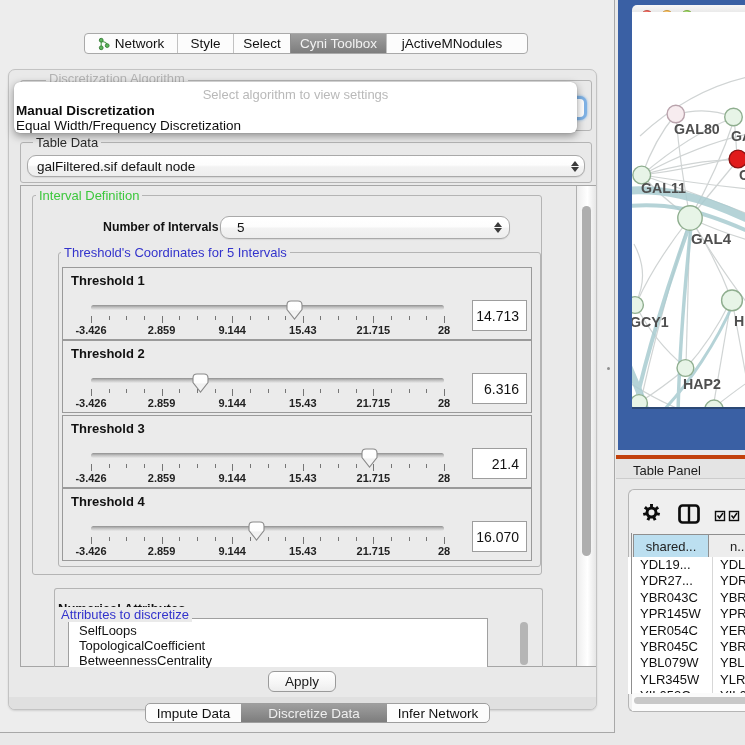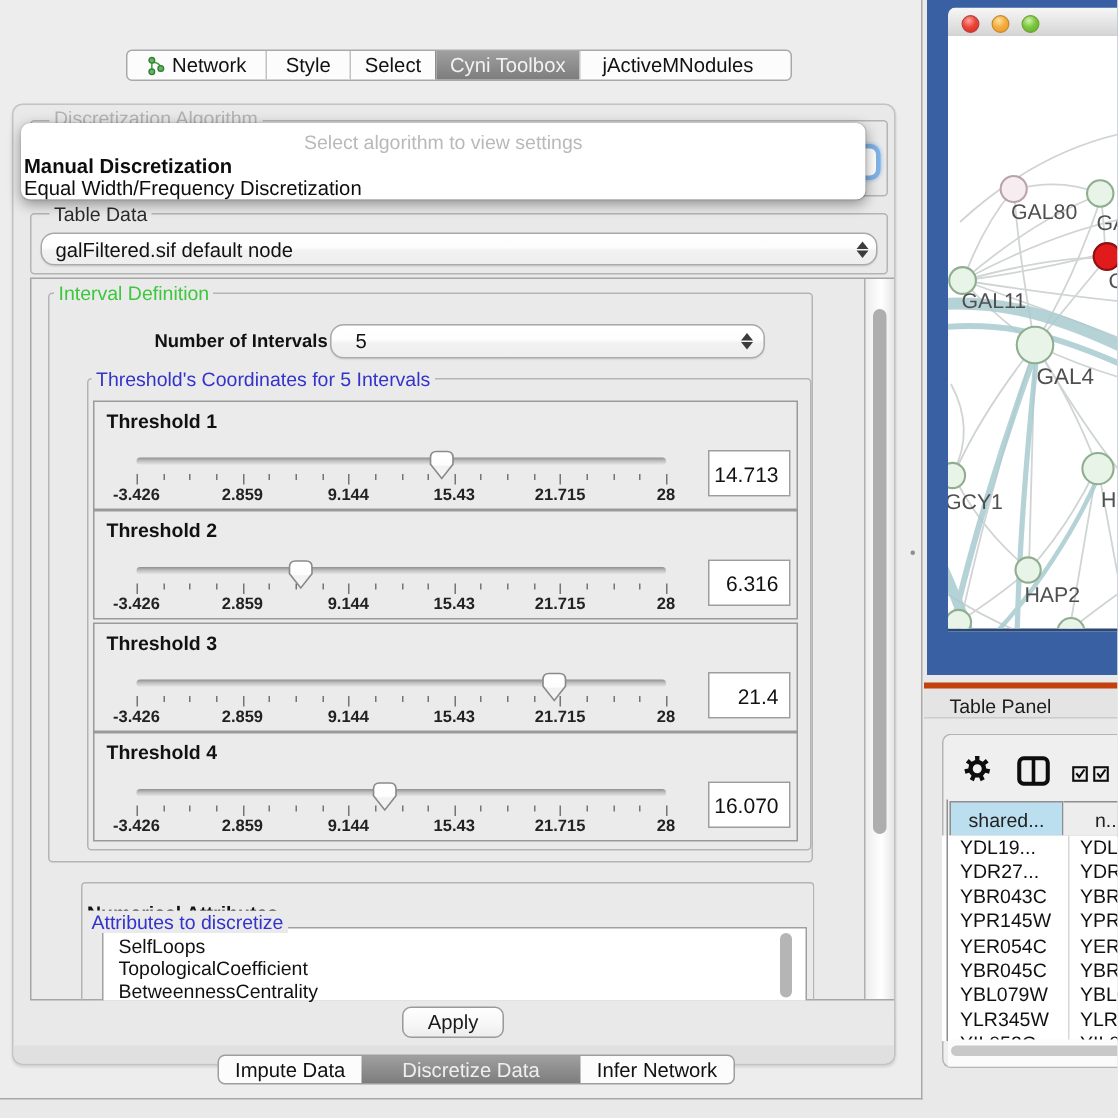--- a/index.html
+++ b/index.html
@@ -31,34 +31,34 @@
 
 .tbox{position:absolute;left:62px;width:470px;height:73px;background:#ebebeb;border:1px solid #9a9a9a;}
 .ttitle{position:absolute;left:8px;top:5px;font-size:13px;font-weight:bold;color:#111;}
 .groove{position:absolute;left:28px;top:37px;width:353px;height:5px;border-radius:3px;background:linear-gradient(180deg,#8f8f8f 0%,#c0c0c0 45%,#e9e9e9 100%);}
 .thumb{position:absolute;top:32px;}
 .ticks{position:absolute;left:0;top:48px;width:470px;height:8px;}
 .ticks i{position:absolute;top:0;width:1px;background:#757575;}
 .tlab{position:absolute;top:56px;width:60px;text-align:center;font-size:11px;font-weight:bold;color:#222;}
 .vbox{position:absolute;left:409px;top:32px;width:55px;height:31px;background:#fff;border:1px solid #9d9d9d;font-size:14px;color:#111;text-align:right;line-height:30px;padding-right:7px;}
 
-#attlist{position:absolute;left:68px;top:618px;width:470px;height:49px;background:#fff;border:1px solid #a0a0a0;border-bottom:none;font-size:13px;color:#111;}
+#attlist{position:absolute;left:68px;top:618px;width:420px;height:49px;background:#fff;border:1px solid #a0a0a0;border-bottom:none;font-size:13px;color:#111;}
 #attlist div{padding-left:10px;height:15px;line-height:15px;}
 #attlist .sb{position:absolute;left:451px;top:3px;width:8px;height:43px;background:#b5b5b5;border-radius:4px;padding:0;}
 
 #apply{position:absolute;left:268px;top:671px;width:68px;height:21px;background:linear-gradient(180deg,#ffffff,#f6f6f6 60%,#ededed);border:1px solid #9a9a9a;border-radius:6px;text-align:center;line-height:19px;font-size:13.5px;color:#1a1a1a;}
 #botstrip{position:absolute;left:9px;top:697px;width:587px;height:12px;background:#e0e0e0;border-radius:0 0 6px 6px;}
 
 #bottabs{position:absolute;left:145px;top:703px;height:20px;display:flex;background:#fcfcfc;border:1px solid #9e9e9e;border-radius:5px;font-size:13.5px;color:#111;}
 #bottabs .tab{display:flex;align-items:center;justify-content:center;height:100%;}
 #bottabs .sel{background:linear-gradient(180deg,#9f9f9f,#7d7d7d);color:#efefef;}
 
 #bluezone{position:absolute;left:618px;top:0;width:127px;height:450px;background:#3a60a4;}
 #mactitle{position:absolute;left:632px;top:5px;width:113px;height:22px;background:linear-gradient(180deg,#f7f7f7,#d6d6d6 85%,#c8c8c8);border-bottom:1px solid #9f9f9f;border-radius:5px 0 0 0;}
-#canvas{position:absolute;left:632px;top:24px;width:113px;height:397px;background:#ffffff;overflow:hidden;border-bottom:2px solid #2b4875;}
+#canvas{position:absolute;left:632px;top:12px;width:113px;height:397px;background:#ffffff;overflow:hidden;border-bottom:2px solid #2b4875;font-weight:bold;}
 
 #tphead{position:absolute;left:616px;top:455px;width:129px;height:24px;background:#e4e4e4;border-top:4px solid #c2410c;border-bottom:1px solid #cccccc;}
 #tphead .t{position:absolute;left:17px;top:0;line-height:24px;font-size:13px;color:#1c1c1c;}
 #tpanel{position:absolute;left:628px;top:489px;width:117px;height:223px;background:#efefef;border:1px solid #b5b5b5;border-radius:6px 0 0 6px;border-right:none;overflow:hidden;}
 .hcell{position:absolute;top:44px;height:24px;font-size:13px;color:#222;}
 #c1{left:4px;width:76px;background:#bcdff0;border:1px solid #8f8f8f;text-align:center;line-height:23px;}
 #c2{left:80px;width:37px;background:#ededed;border:1px solid #8f8f8f;border-left:none;line-height:23px;padding-left:21px;}
 .trow{position:absolute;left:4px;width:113px;height:16.4px;background:#fff;font-size:13px;color:#111;line-height:16.4px;white-space:nowrap;}
 .trow b{font-weight:normal;position:absolute;left:8px;}
 .trow i{font-style:normal;position:absolute;left:88px;}
@@ -78,21 +78,21 @@
     <circle cx="9.2" cy="8.6" r="1.9" fill="#5cb85c" stroke="#357935" stroke-width="0.9"></circle>
    </svg>Network</div>
   <div class="tab" style="width:56px">Style</div>
   <div class="tab" style="width:57px">Select</div>
   <div class="tab sel" style="width:96px">Cyni Toolbox</div>
   <div class="tab" style="width:131px">jActiveMNodules</div>
  </div>
  <div id="panelA"></div>
 
  <div class="fieldset" style="left:20px;top:80px;width:572px;height:51px"></div>
- <div class="legend" style="left:33px;top:71px;color:#b3b3b3;">Discretization Algorithm</div>
+ <div class="legend" style="left:46px;top:71px;color:#b3b3b3;">Discretization Algorithm</div>
  <div id="focusbtn"></div>
  <div class="fieldset" style="left:20px;top:142px;width:572px;height:41px"></div>
  <div class="legend" style="left:33px;top:135px;color:#2b2b2b;">Table Data</div>
  <div class="combo" style="left:27px;top:155px;width:558px;height:22px">
       <span class="txt">galFiltered.sif default node</span>
    <span class="arrows" style="right:1px">
         <i class="up"></i>
         <i class="dn"></i>
       </span>
     </div>

